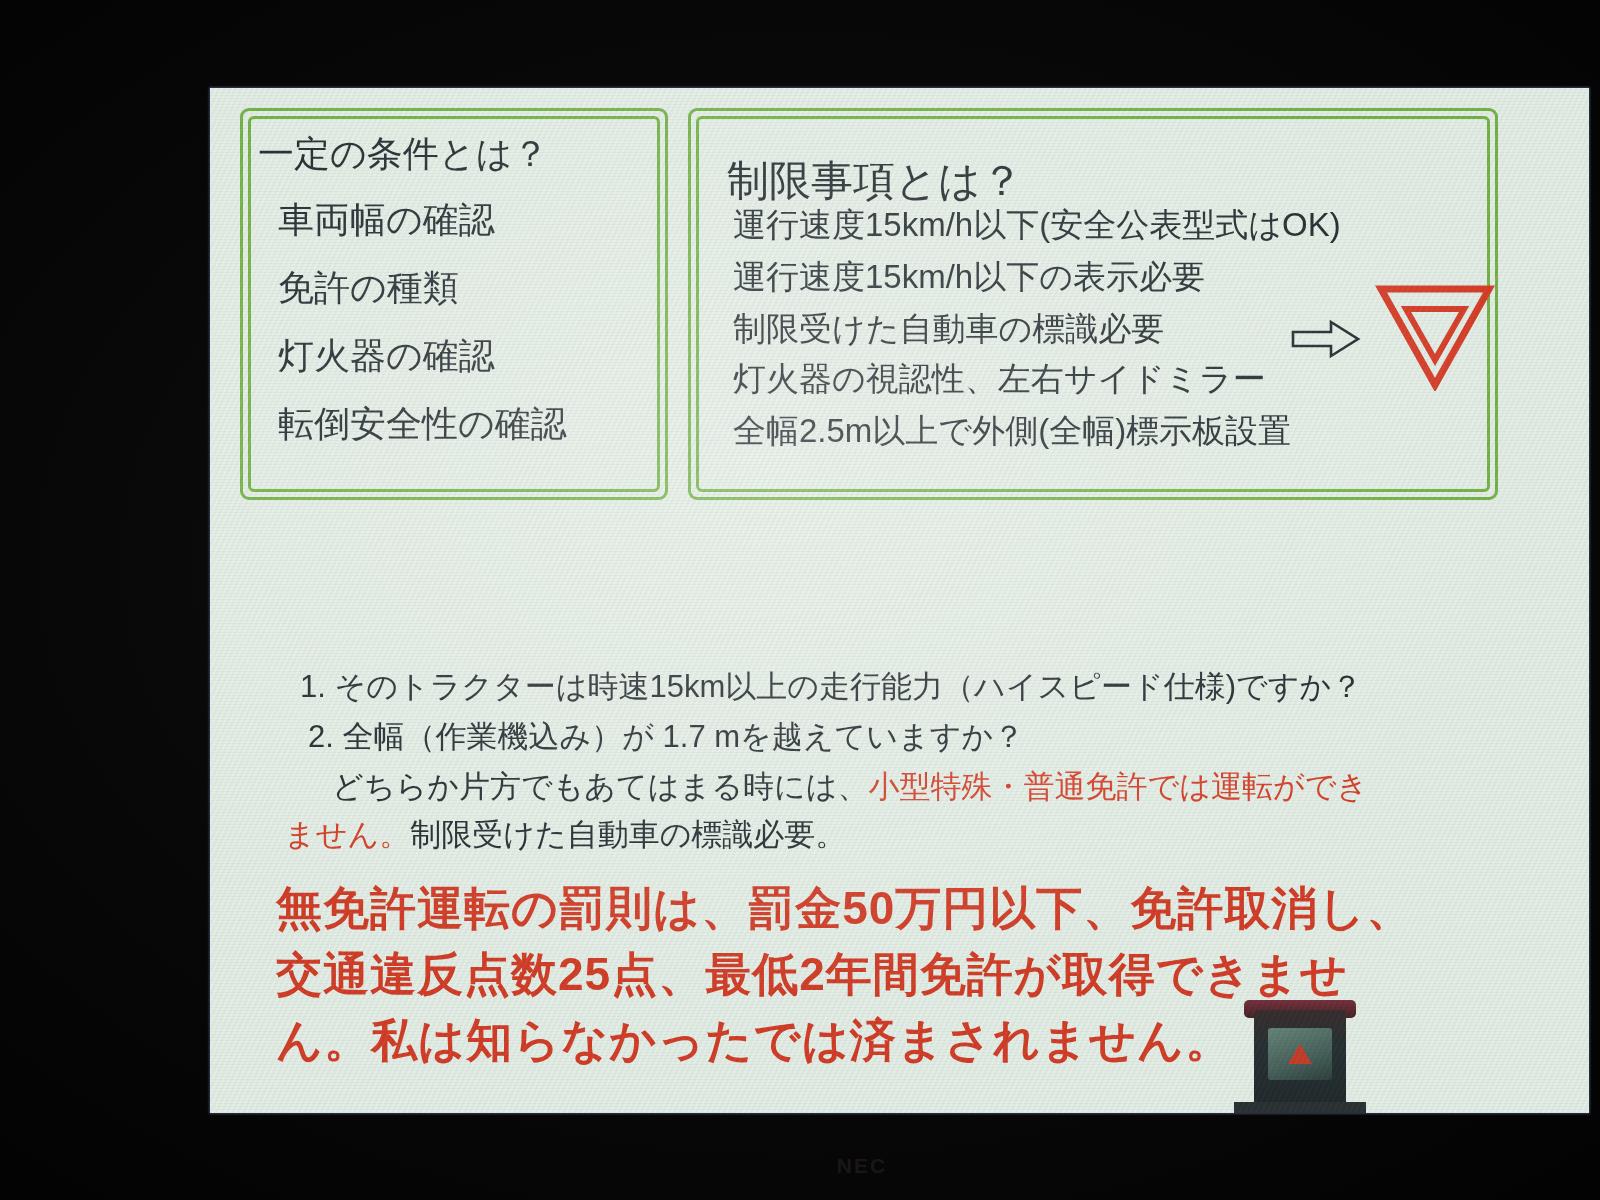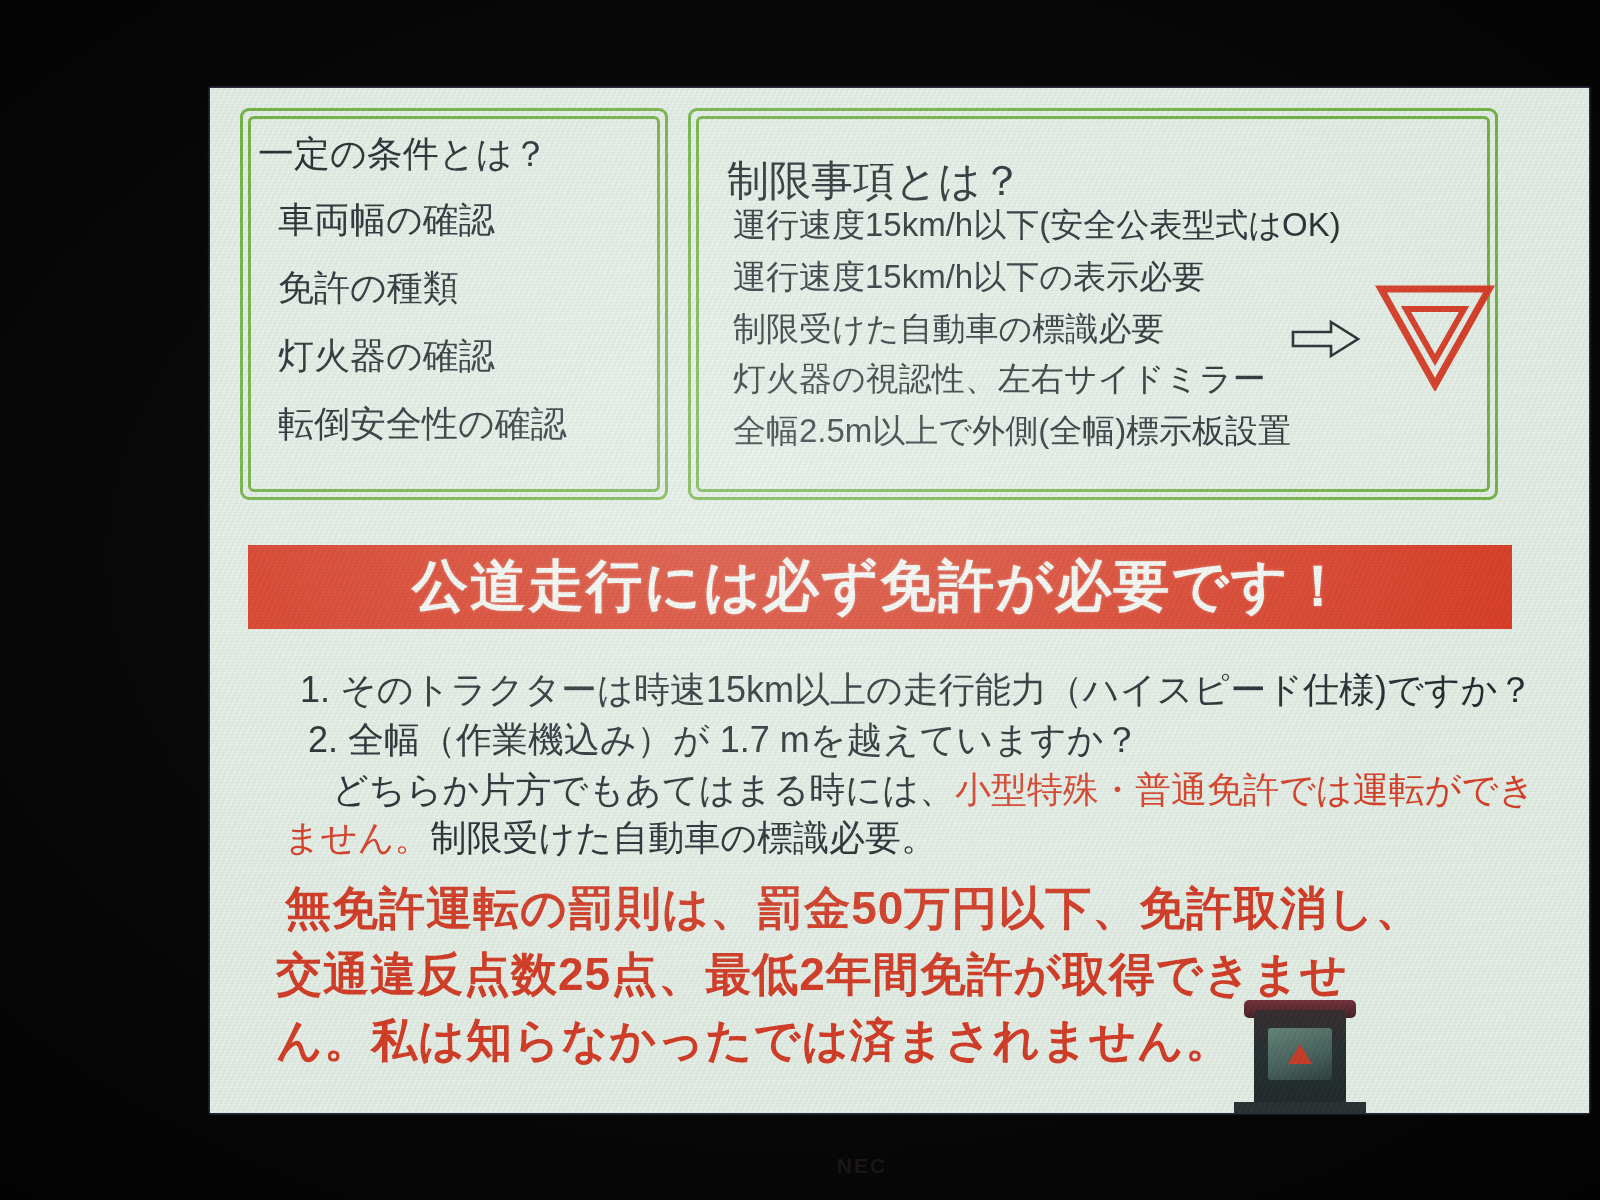--- a/index.html
+++ b/index.html
@@ -57,32 +57,32 @@
   #tri{position:absolute;left:684px;top:170px;width:120px;height:110px;}
 
   
   #banner{position:absolute;left:38px;top:457px;width:1264px;height:84px;
           background:#d8321b;display:flex;align-items:center;justify-content:center;}
   #banner span{color:#f4f6f2;font-size:56px;font-weight:bold;letter-spacing:2px;
                white-space:nowrap;text-shadow:0 0 3px rgba(255,255,255,.35);}
 
   
   #qlist{position:absolute;left:52px;top:578px;width:1290px;}
-  .q-line{position:absolute;white-space:nowrap;color:#151c22;font-size:36px;}
+  .q-line{position:absolute;white-space:nowrap;color:#151c22;font-size:31px;}
   #q0{left:38px;top:0px;}
   #q1{left:38px;top:50px;margin-left:8px;}
   #q2{left:70px;top:100px;}
   #q3{left:22px;top:148px;}
   .red{color:#d4321a;}
 
   
   #penalty{position:absolute;left:56px;top:790px;width:1300px;}
   .p-line{position:absolute;white-space:nowrap;color:#d0301a;font-size:46px;
           font-weight:bold;letter-spacing:1px;}
-  #p0{left:19px;top:0px;}
+  #p0{left:10px;top:0px;}
   #p1{left:10px;top:66px;}
   #p2{left:10px;top:132px;}
 
   
   #tractor{position:absolute;left:1020px;top:896px;width:140px;height:130px;overflow:hidden;}
   #tractor .cab{position:absolute;left:24px;top:26px;width:92px;height:104px;
      background:linear-gradient(180deg,#2b1f22 0%,#1a2226 40%,#131a1d 100%);
      border-radius:5px 5px 0 0;}
   #tractor .roof{position:absolute;left:14px;top:16px;width:112px;height:18px;
      background:linear-gradient(180deg,#6e2230 0%,#3a1419 100%);border-radius:5px;}
@@ -126,23 +126,20 @@
         <svg id="arrow" viewBox="0 0 70 40">
           <path d="M2,13 L40,13 L40,3 L67,20 L40,37 L40,27 L2,27 Z" fill="none" stroke="#151c22" stroke-width="2.6" stroke-linejoin="miter"></path>
         </svg>
 
         <svg id="tri" viewBox="0 0 120 110">
           <path d="M6,8 L114,8 L60,104 Z" fill="none" stroke="#d4301a" stroke-width="7"></path>
           <path d="M31,28 L89,28 L60,79 Z" fill="none" stroke="#d4301a" stroke-width="6"></path>
         </svg>
       </div>
 
-      <div id="banner">
-        <span>公道走行には必ず免許が必要です！</span>
-      </div>
 
       <div id="qlist">
         <div class="q-line" id="q0">1. そのトラクターは時速15km以上の走行能力（ハイスピード仕様)ですか？</div>
         <div class="q-line" id="q1">2. 全幅（作業機込み）が 1.7 mを越えていますか？</div>
         <div class="q-line" id="q2"><span>どちらか片方でもあてはまる時には、</span><span class="red">小型特殊・普通免許では運転ができ</span></div>
         <div class="q-line" id="q3"><span class="red">ません。</span><span>制限受けた自動車の標識必要。</span></div>
       </div>
 
       <div id="penalty">
         <div class="p-line" id="p0">無免許運転の罰則は、罰金50万円以下、免許取消し、</div>

